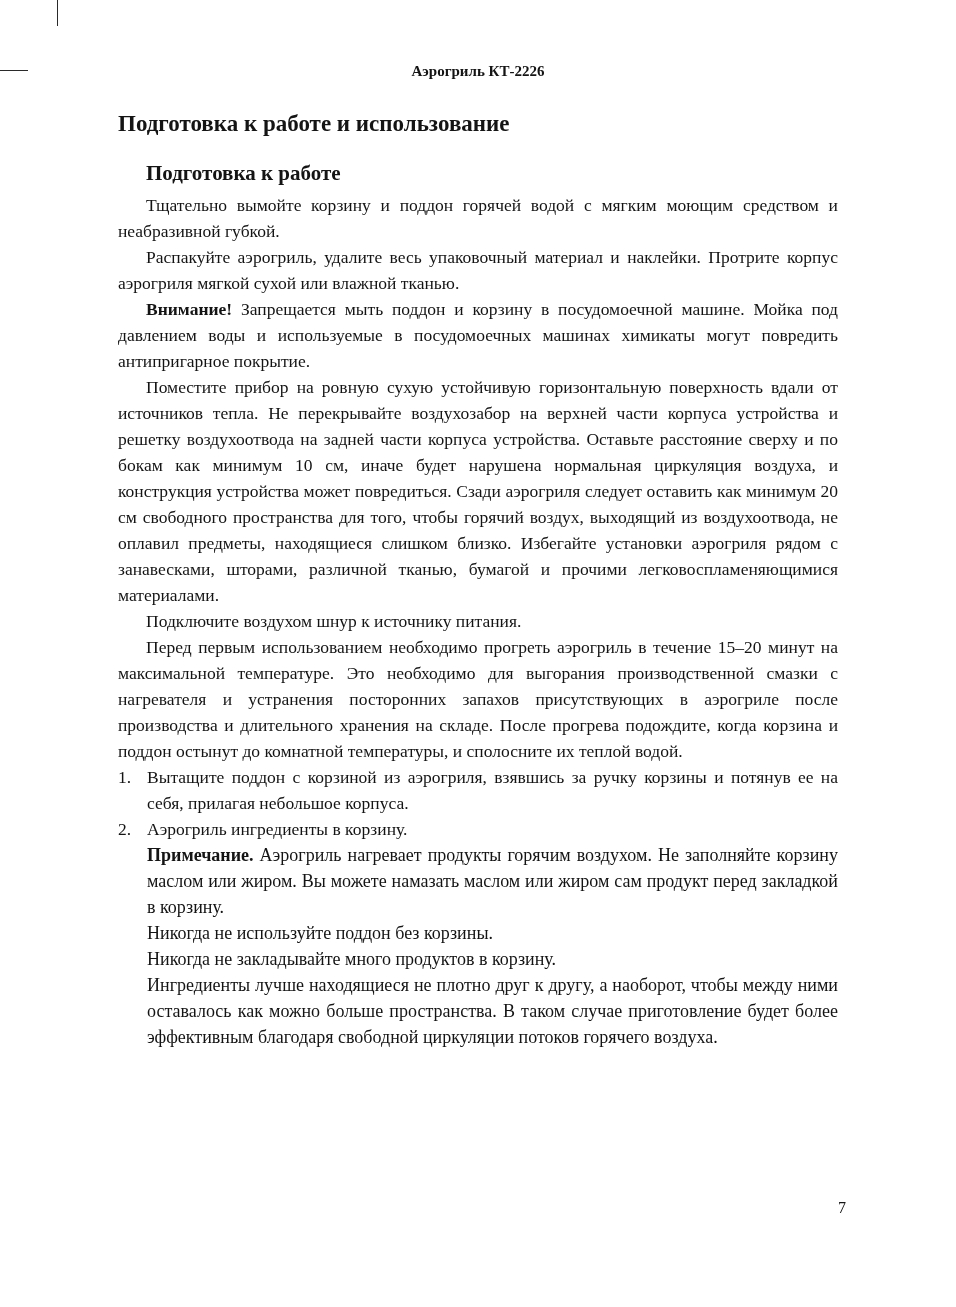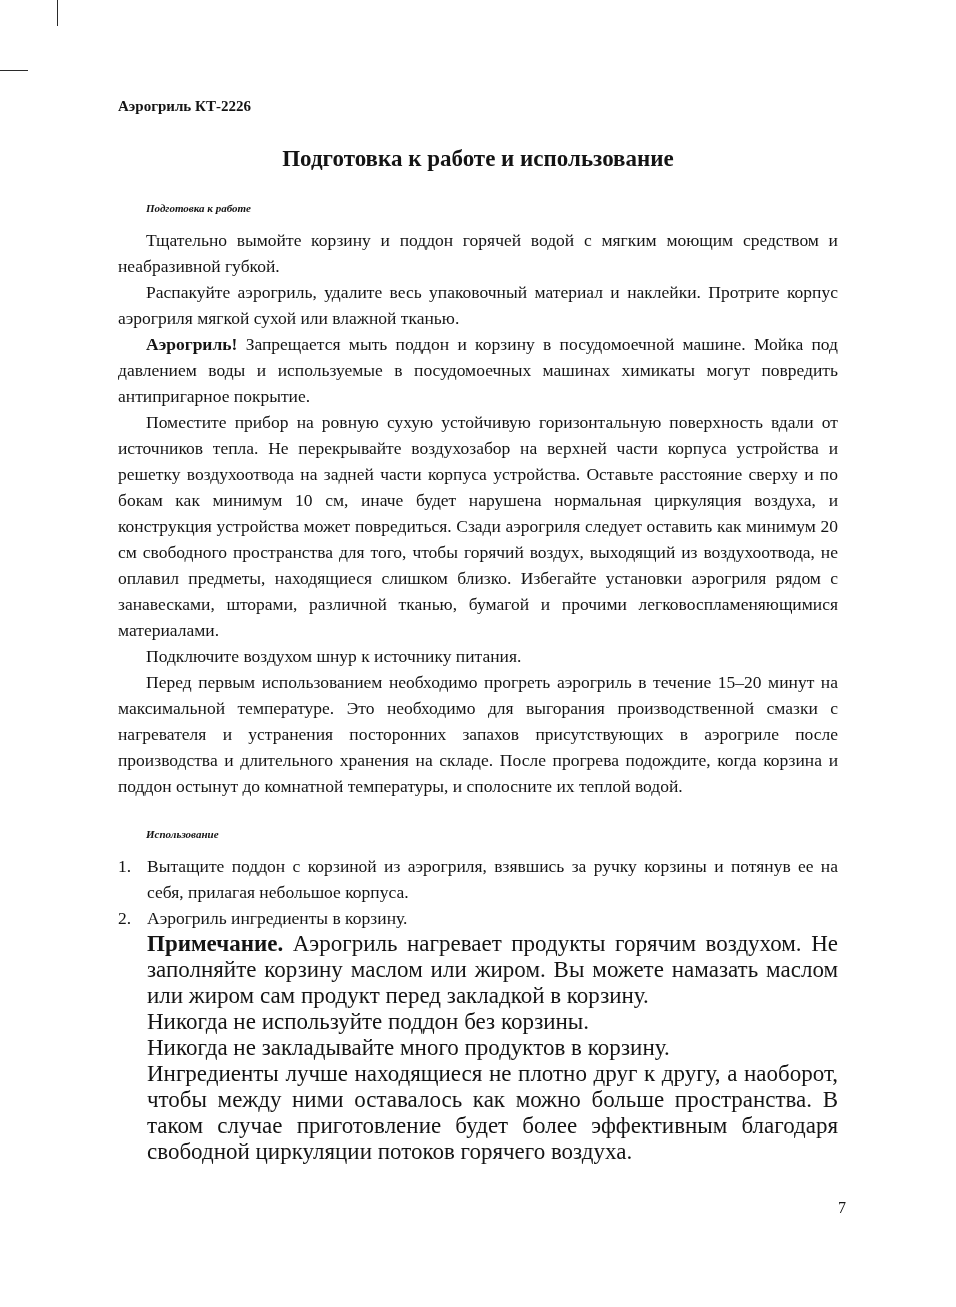--- a/index.html
+++ b/index.html
@@ -29,39 +29,37 @@
     width: 28px; height: 1px;
     background: #2a2a2a;
   }
   .content {
     position: absolute;
     left: 118px;
     top: 0;
     width: 720px;
   }
   .doc-header {
-    margin-top: 97px;
-    text-align: left;
+    margin-top: 62px;
+    text-align: center;
     font-weight: bold;
     font-size: 15px;
     line-height: 18px;
   }
   h1.title {
     margin: 30px 0 10px 0;
-    text-align: center;
     font-size: 23px;
     font-weight: bold;
     line-height: 28px;
   }
   h2.section {
     margin: 22px 0 6px 28px;
-    font-size: 11px;
+    font-size: 21px;
     font-weight: bold;
     line-height: 26px;
-    font-style: italic;
   }
   p.body {
     margin: 0;
     font-size: 17.5px;
     line-height: 26px;
     text-align: justify;
     text-indent: 28px;
   }
   p.body b { font-weight: bold; }
   .list-item {
@@ -71,21 +69,21 @@
   }
   .list-item .num {
     flex: 0 0 29px;
   }
   .list-item .txt {
     flex: 1 1 auto;
     text-align: justify;
   }
   p.note {
     margin: 0 0 0 29px;
-    font-size: 23px;
+    font-size: 18px;
     line-height: 26px;
     text-align: justify;
     text-indent: 0;
   }
   .page-number {
     position: absolute;
     right: 110px;
     top: 1198px;
     font-size: 16px;
     line-height: 20px;
@@ -106,29 +104,28 @@
     </div>
 
     <h1 class="title">Подготовка к работе и использование</h1>
 
     <h2 class="section">Подготовка к работе</h2>
 
     <p class="body">Тщательно вымойте корзину и поддон горячей водой с мягким моющим средством и неабразивной губкой.</p>
 
     <p class="body">Распакуйте аэрогриль, удалите весь упаковочный материал и наклейки. Протрите корпус аэрогриля мягкой сухой или влажной тканью.</p>
 
-    <p class="body"><b>Аэрогриль!</b><span> Запрещается мыть поддон и корзину в посудомоечной машине. Мойка под давлением воды и используемые в посудомоечных машинах химикаты могут повредить антипригарное покрытие.</span></p>
+    <p class="body"><b>Внимание!</b><span> Запрещается мыть поддон и корзину в посудомоечной машине. Мойка под давлением воды и используемые в посудомоечных машинах химикаты могут повредить антипригарное покрытие.</span></p>
 
     <p class="body">Поместите прибор на ровную сухую устойчивую горизонтальную поверхность вдали от источников тепла. Не перекрывайте воздухозабор на верхней части корпуса устройства и решетку воздухоотвода на задней части корпуса устройства. Оставьте расстояние сверху и по бокам как минимум 10 см, иначе будет нарушена нормальная циркуляция воздуха, и конструкция устройства может повредиться. Сзади аэрогриля следует оставить как минимум 20 см свободного пространства для того, чтобы горячий воздух, выходящий из воздухоотвода, не оплавил предметы, находящиеся слишком близко. Избегайте установки аэрогриля рядом с занавесками, шторами, различной тканью, бумагой и прочими легковоспламеняющимися материалами.</p>
 
     <p class="body">Подключите воздухом шнур к источнику питания.</p>
 
     <p class="body">Перед первым использованием необходимо прогреть аэрогриль в течение 15–20 минут на максимальной температуре. Это необходимо для выгорания производственной смазки с нагревателя и устранения посторонних запахов присутствующих в аэрогриле после производства и длительного хранения на складе. После прогрева подождите, когда корзина и поддон остынут до комнатной температуры, и сполосните их теплой водой.</p>
 
-    <h2 class="section">Использование</h2>
 
     <div class="list-item">
       <span class="num">1.</span>
       <span class="txt">Вытащите поддон с корзиной из аэрогриля, взявшись за ручку корзины и потянув ее на себя, прилагая небольшое корпуса.</span>
     </div>
 
     <div class="list-item">
       <span class="num">2.</span>
       <span class="txt">Аэрогриль ингредиенты в корзину.</span>
     </div>

